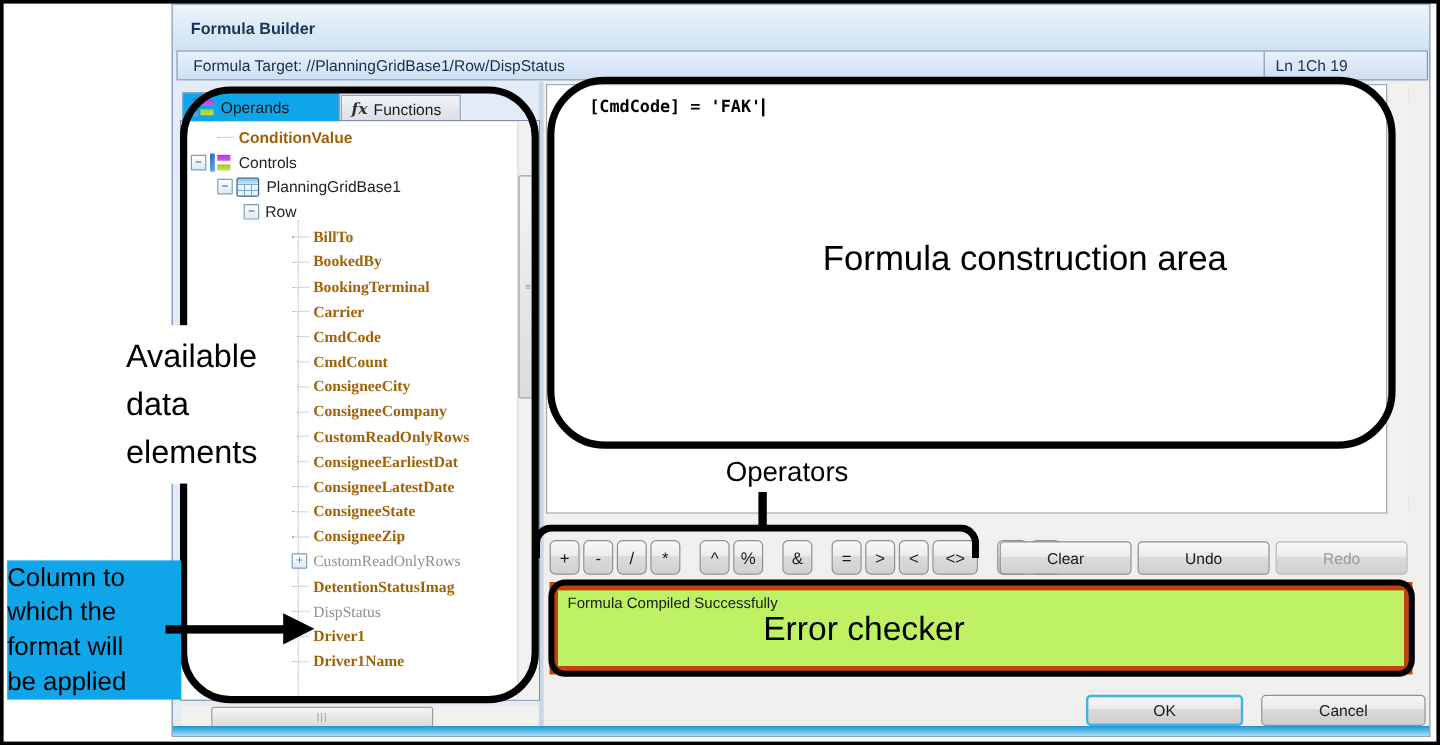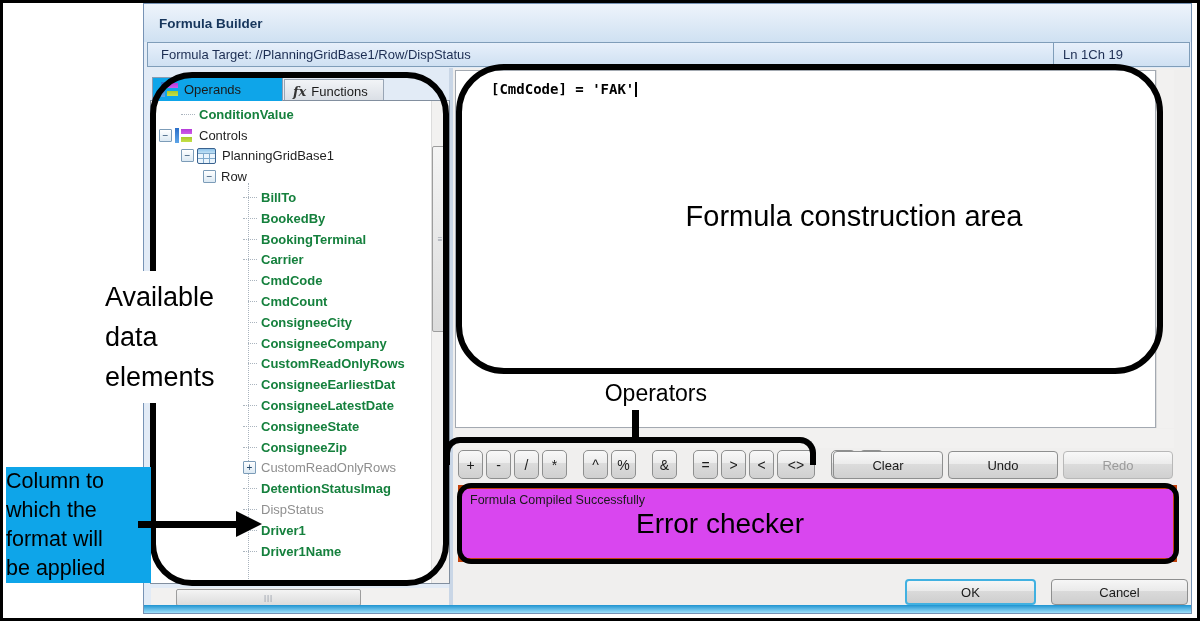--- a/index.html
+++ b/index.html
@@ -40,23 +40,23 @@
       linear-gradient(#2b6fc9,#5ea5e8) no-repeat 0 0 / 4px 15px;}
   .ic-fx{font-family:"DejaVu Serif", serif;font-style:italic;font-weight:bold;
     font-size:13px;color:#333;}
 
   
   .treebox{position:absolute;left:150px;top:100px;width:300px;height:484px;
     background:#ffffff;border:1px solid #828f9f;z-index:5;overflow:hidden;}
   .tree{position:absolute;left:0;top:3px;width:278px;}
   .trow{display:flex;align-items:center;height:20.8px;font-size:13px;color:#1f1f1f;white-space:nowrap;}
   .trow .tlabel{padding-left:2px;}
-  .trow.bold .tlabel{font-weight:bold;color:#15803d;}
+  .trow.bold .tlabel{font-weight:bold;color:#a16207;}
   .trow.gray .tlabel{color:#8f8f8f;}
-  .ind0{padding-left:8px;}.ind1{padding-left:30px;}.ind2{padding-left:52px;}.ind3{padding-left:92px;}
+  .ind0{padding-left:8px;}.ind1{padding-left:30px;}.ind2{padding-left:52px;}.ind3{padding-left:92px;font-family:Liberation Serif, serif;}
   .texp{width:13px;height:13px;border:1px solid #7c9cb8;border-radius:1px;
     background:linear-gradient(#ffffff,#dce9f3);color:#274a6d;font-size:10px;line-height:11px;
     text-align:center;margin-right:3px;flex:none;}
   .texp:empty{display:none;}
   .tstub{width:14px;height:0;border-top:1px dotted #aab4be;margin-right:2px;flex:none;}
   .ticon{display:none;flex:none;margin-right:4px;}
   .ticon.ic-controls{display:inline-block;}
   .ticon.ic-grid{display:inline-block;width:19px;height:16px;border:1px solid #39628f;border-radius:2px;
     background:
       linear-gradient(#8fc3ea,#bfe0f5) no-repeat 0 0 / 19px 4px,
@@ -91,21 +91,21 @@
   .opbtn.gap-after{margin-right:16px;}
 
   .editrow{position:absolute;left:833px;top:451px;display:flex;z-index:5;}
   .editbtn{width:110px;height:28px;margin-right:5px;border:1px solid #8e8f8f;border-radius:4px;
     background:linear-gradient(#f8f8f8,#ececec 45%,#dcdcdc 46%,#d0d0d0);
     font-size:13px;color:#1a1a1a;display:flex;align-items:center;justify-content:center;}
   .editbtn.disabled{color:#9b9b9b;border-color:#b8b8b8;}
 
   
   .errorbox{position:absolute;left:458px;top:485px;width:719px;height:77px;
-    background:#d946ef;border:4px solid #c2410c;z-index:5;}
+    background:#bef264;border:7px solid #c2410c;z-index:5;}
   .status-text{position:absolute;left:8px;top:4px;font-size:12.5px;color:#1a1a1a;}
   .okbtn{position:absolute;left:905px;top:579px;width:131px;height:26px;
     border:2px solid #41b1e1;border-radius:4px;
     background:linear-gradient(#f6f6f6,#eaeaea 45%,#dadada 46%,#cecece);
     font-size:13px;color:#1a1a1a;display:flex;align-items:center;justify-content:center;z-index:6;}
   .cancelbtn{position:absolute;left:1051px;top:579px;width:137px;height:26px;
     border:1px solid #8e8f8f;border-radius:4px;
     background:linear-gradient(#f6f6f6,#eaeaea 45%,#dadada 46%,#cecece);
     font-size:13px;color:#1a1a1a;display:flex;align-items:center;justify-content:center;z-index:6;}
 

